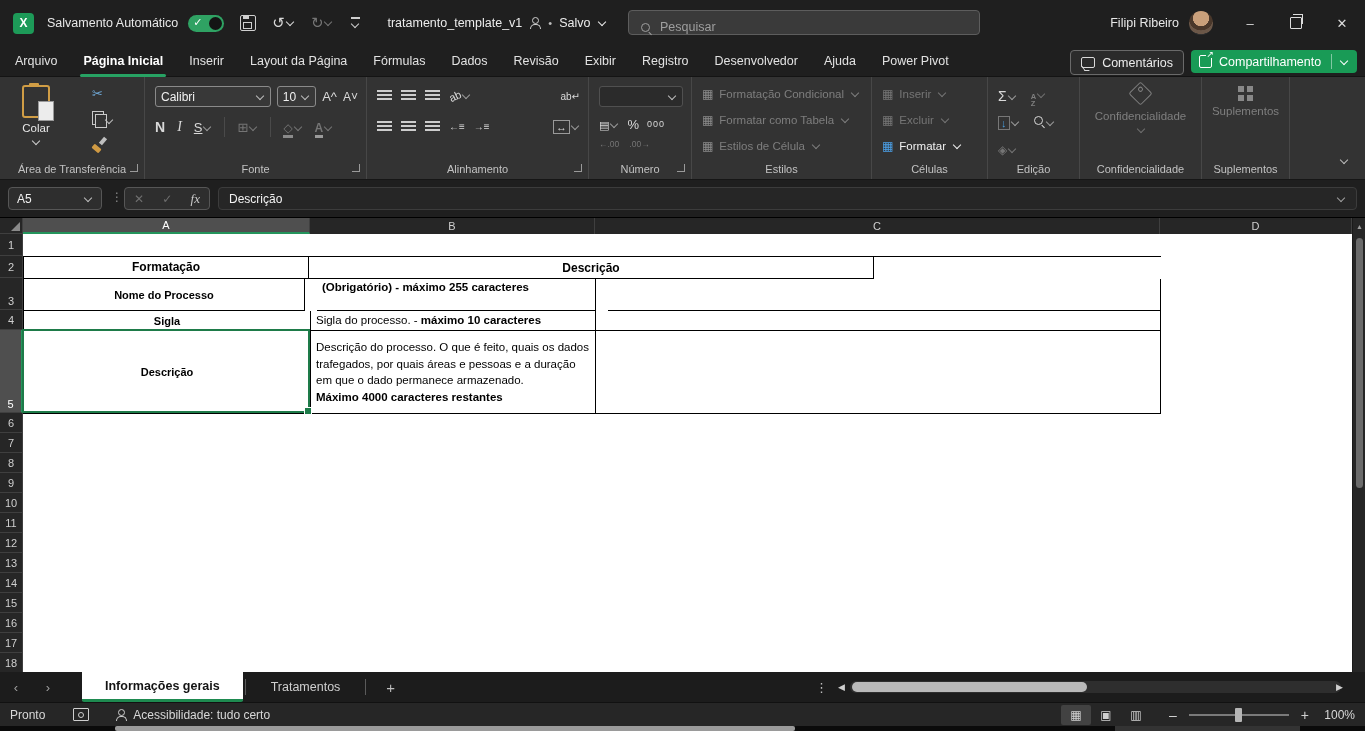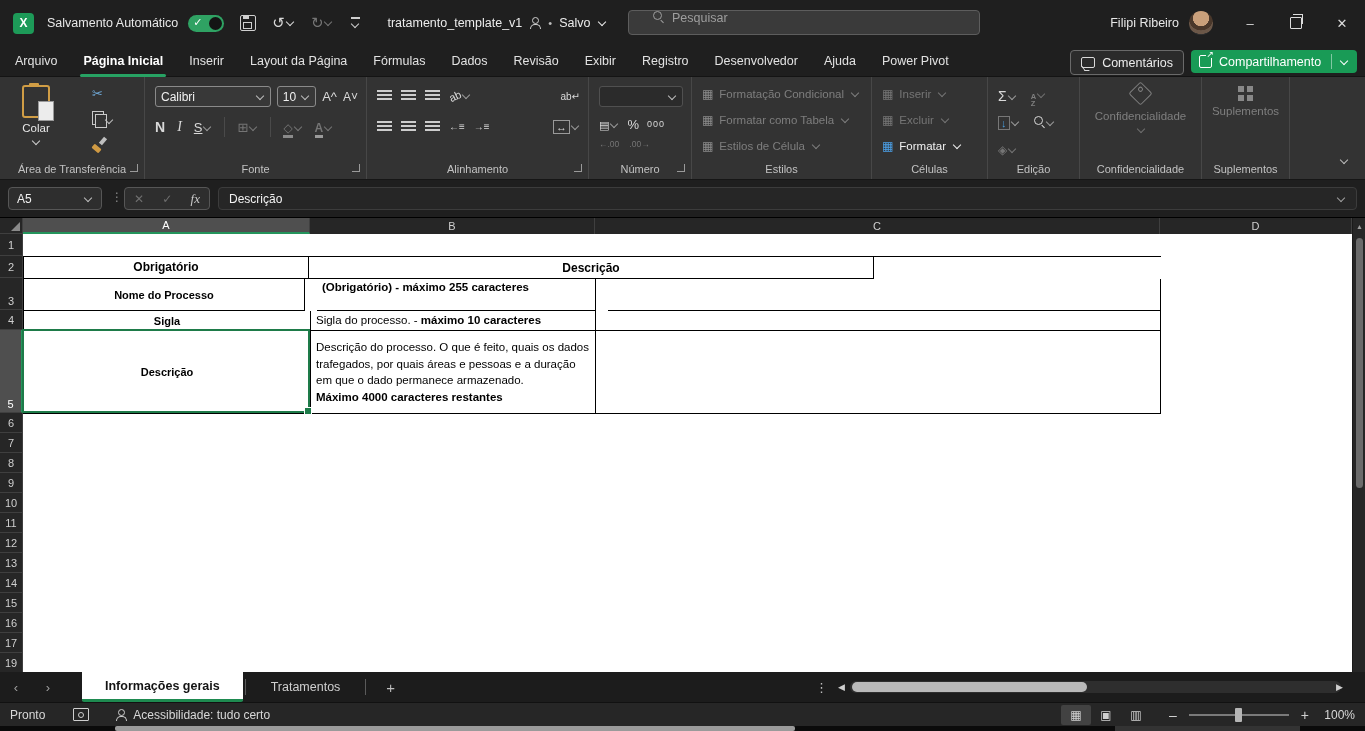--- a/index.html
+++ b/index.html
@@ -19,21 +19,21 @@
   .ico-save{position:relative;width:14px;height:14px;border:1.4px solid #cfcfcf;border-radius:2px;}
   .ico-save:before{content:"";position:absolute;left:2px;top:-1px;width:6px;height:4px;background:#cfcfcf;}
   .ico-save:after{content:"";position:absolute;left:2px;bottom:1px;width:7px;height:5px;border:1.2px solid #cfcfcf;}
   .customize{width:12px;display:flex;flex-direction:column;align-items:center;color:#cfcfcf;}
   .customize .bar{width:9px;height:1.5px;background:#cfcfcf;margin-bottom:2px;}
   .doc-title{margin-left:26px;display:flex;align-items:center;font-size:12.5px;color:#ececec;gap:7px;}
   .ico-person{position:relative;width:12px;height:12px;display:inline-block;}
   .ico-person:before{content:"";position:absolute;left:3px;top:0;width:5px;height:5px;border:1.2px solid #cfcfcf;border-radius:50%;}
   .ico-person:after{content:"";position:absolute;left:1px;bottom:0;width:9px;height:4px;border:1.2px solid #cfcfcf;border-bottom:none;border-radius:5px 5px 0 0;}
   .dot-sep{color:#bdbdbd;font-size:11px;}
-  .searchbox{position:absolute;left:628px;top:10px;width:352px;height:25px;border-radius:4px;background:#3a3a3a;border:1px solid #5d5d5d;display:flex;align-items:flex-start;color:#9e9e9e;font-size:12.5px;gap:8px;padding-left:24px;box-sizing:border-box;}
+  .searchbox{position:absolute;left:628px;top:10px;width:352px;height:25px;border-radius:4px;background:#3a3a3a;border:1px solid #5d5d5d;display:flex;align-items:flex-end;color:#9e9e9e;font-size:12.5px;gap:8px;padding-left:12px;box-sizing:border-box;}
   .ico-search{position:relative;width:11px;height:11px;display:inline-block;}
   .ico-search:before{content:"";position:absolute;left:0;top:0;width:7px;height:7px;border:1.4px solid currentColor;border-radius:50%;}
   .ico-search:after{content:"";position:absolute;right:0;bottom:0;width:4px;height:1.4px;background:currentColor;transform:rotate(45deg);}
   .user{position:absolute;right:152px;top:0;height:46px;display:flex;align-items:center;gap:10px;font-size:12.5px;color:#e8e8e8;}
   .avatar{width:24px;height:24px;border-radius:50%;background:radial-gradient(circle at 50% 30%,#c9a07b 0 38%,#4a382b 40% 58%,#6b5748 60% 75%,#303030 77%);}
   .winbtns{position:absolute;right:0;top:0;height:46px;display:flex;}
   .winbtn{width:46px;height:46px;display:flex;align-items:center;justify-content:center;color:#dcdcdc;font-size:13px;}
   .ico-restore{position:relative;width:10px;height:10px;border:1.2px solid #dcdcdc;border-radius:1px;}
   .ico-restore:before{content:"";position:absolute;left:2px;top:-4px;width:9px;height:9px;border-top:1.2px solid #dcdcdc;border-right:1.2px solid #dcdcdc;}
 
@@ -433,27 +433,27 @@
         <div class="rowhead" style="top: 235px; height: 20px; align-items: center;">8</div>
         <div class="rowhead" style="top: 255px; height: 20px; align-items: center;">9</div>
         <div class="rowhead" style="top: 275px; height: 20px; align-items: center;">10</div>
         <div class="rowhead" style="top: 295px; height: 20px; align-items: center;">11</div>
         <div class="rowhead" style="top: 315px; height: 20px; align-items: center;">12</div>
         <div class="rowhead" style="top: 335px; height: 20px; align-items: center;">13</div>
         <div class="rowhead" style="top: 355px; height: 20px; align-items: center;">14</div>
         <div class="rowhead" style="top: 375px; height: 20px; align-items: center;">15</div>
         <div class="rowhead" style="top: 395px; height: 20px; align-items: center;">16</div>
         <div class="rowhead" style="top: 415px; height: 20px; align-items: center;">17</div>
-        <div class="rowhead" style="top: 435px; height: 20px; align-items: center;">19</div>
+        <div class="rowhead" style="top: 435px; height: 20px; align-items: center;">18</div>
       </div>
 
 
     <div class="stable">
       <div class="tr" style="height:22px;">
-        <div class="td cb hd" style="height:22px;">Obrigatório</div>
+        <div class="td cb hd" style="height:22px;">Formatação</div>
         <div class="td cc hd" style="height:22px;">Descrição</div>
       </div>
       <div class="tr" style="height:32px;gap:12px;">
         <div class="td ca" style="height:32px;font-size:11px;">Nome do Processo</div>
         <div class="td cb" style="height:32px;line-height:15px;">
           <div class="b">(Obrigatório) - máximo 255 caracteres</div>
         </div>
         <div class="td cc" style="height:32px;"></div>
       </div>
       <div class="tr" style="height:20px;">

